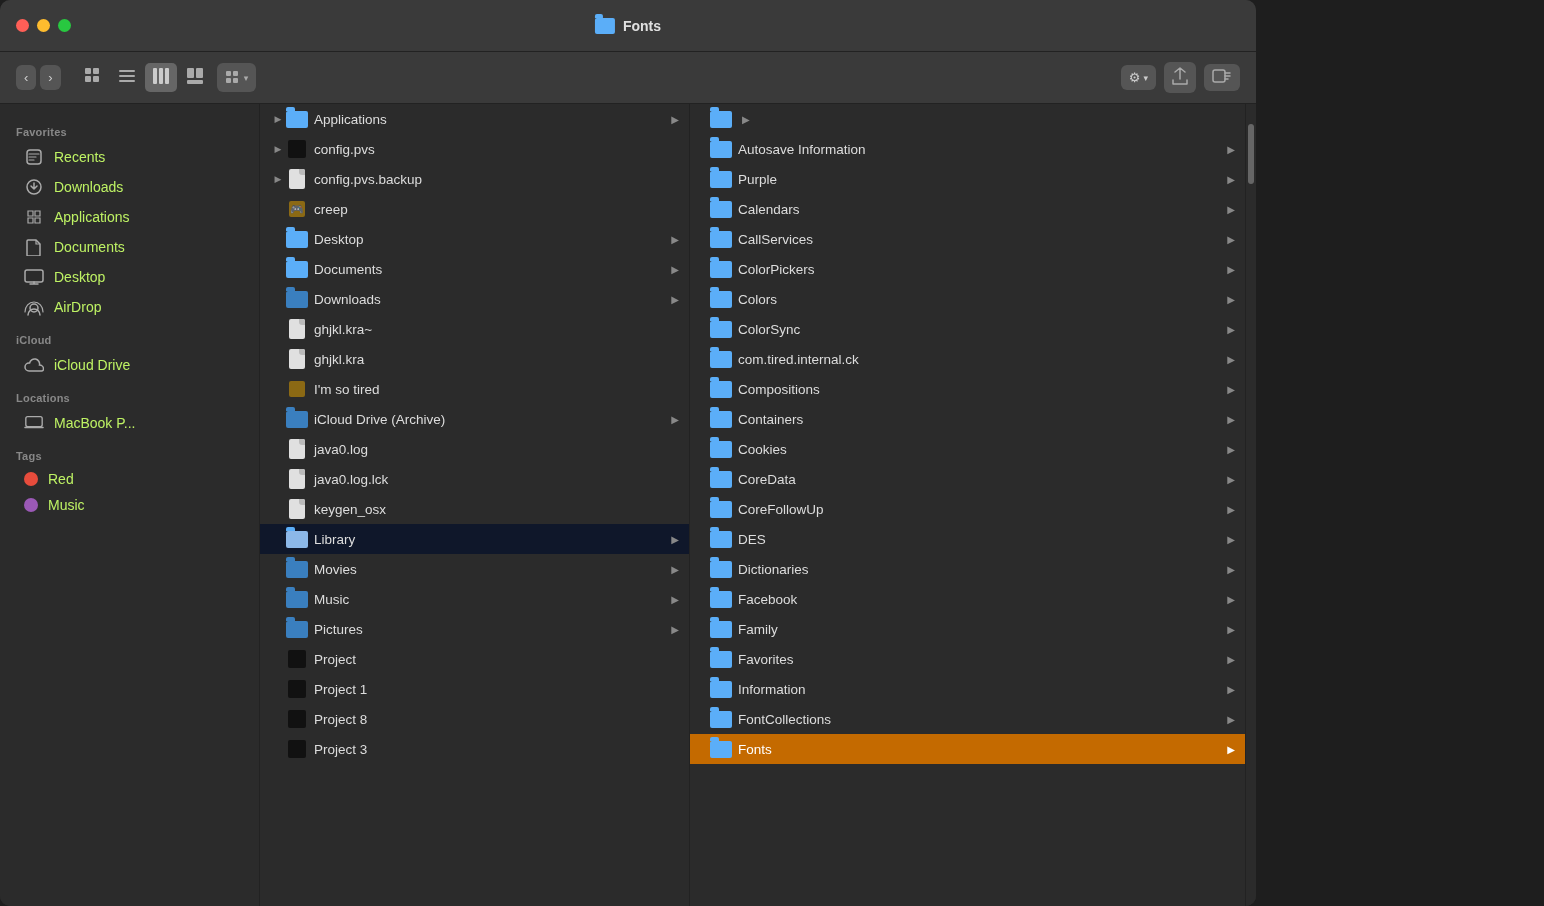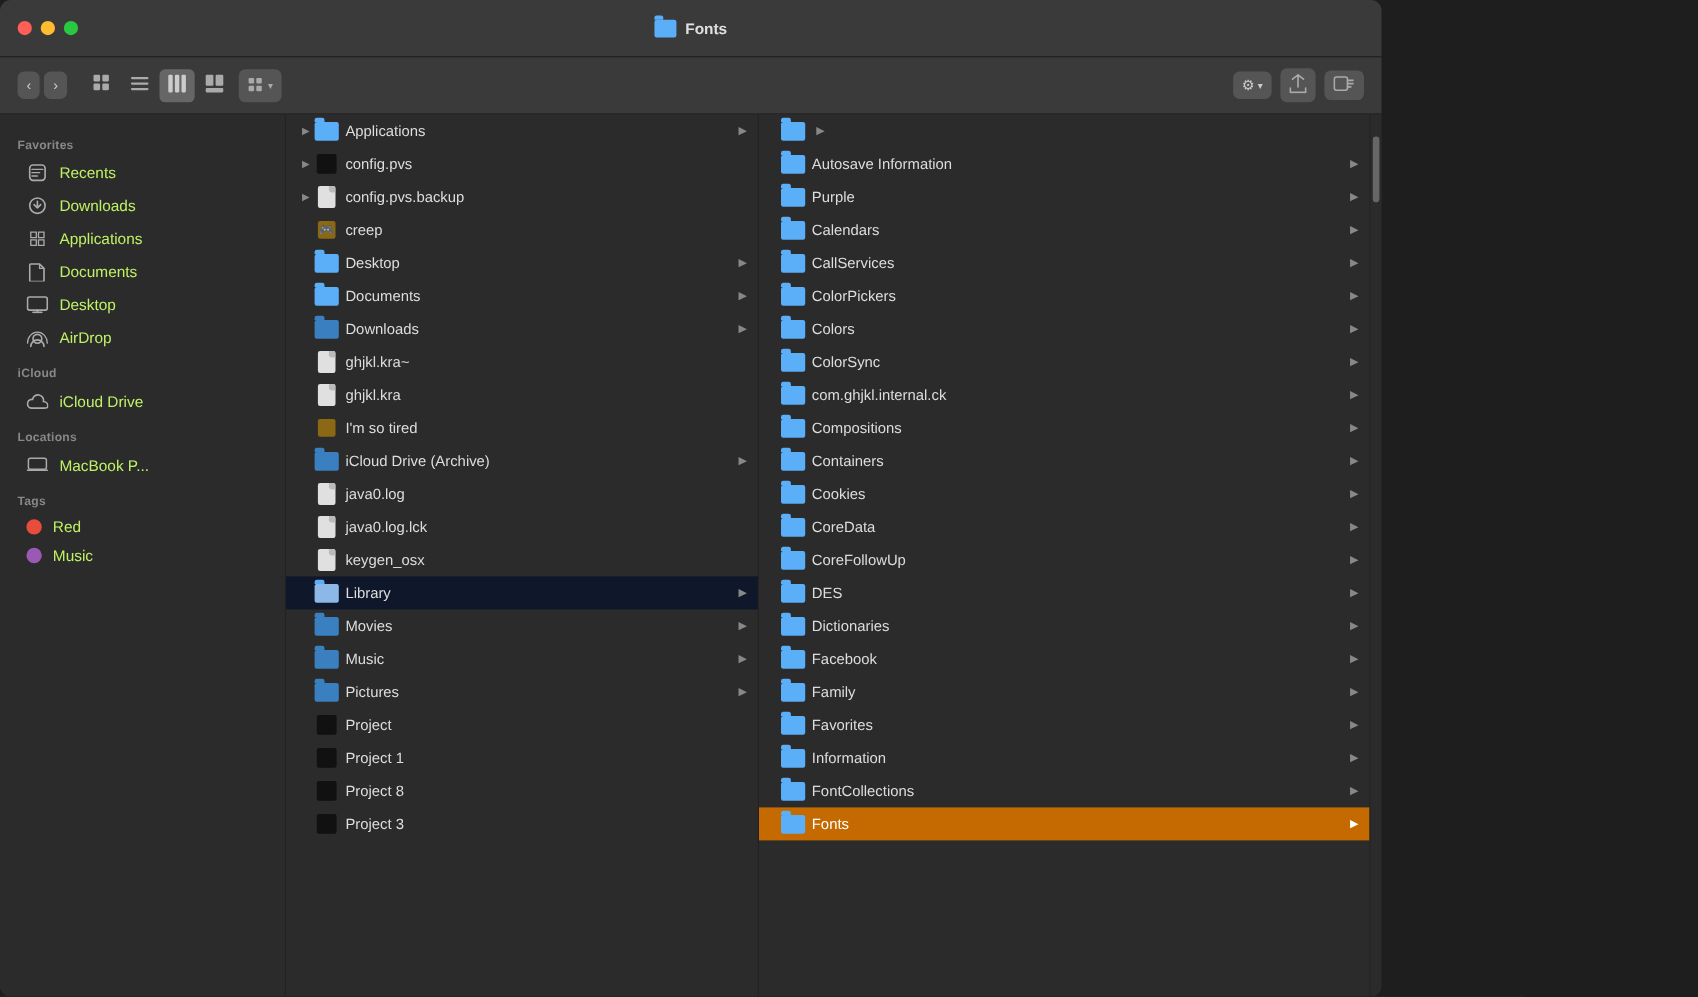--- a/index.html
+++ b/index.html
@@ -766,21 +766,21 @@
               <div class="folder-icon"></div>
             </div>
           <span class="file-name">ColorSync</span>
           <span class="row-arrow">▶</span>
         </div>
 
         <div class="file-row">
           <div class="file-icon" style="margin-left:10px;">
               <div class="folder-icon"></div>
             </div>
-          <span class="file-name">com.ghjkl.internal.ck</span>
+          <span class="file-name">com.tired.internal.ck</span>
           <span class="row-arrow">▶</span>
         </div>
 
         <div class="file-row">
           <div class="file-icon" style="margin-left:10px;">
               <div class="folder-icon"></div>
             </div>
           <span class="file-name">Compositions</span>
           <span class="row-arrow">▶</span>
         </div>

